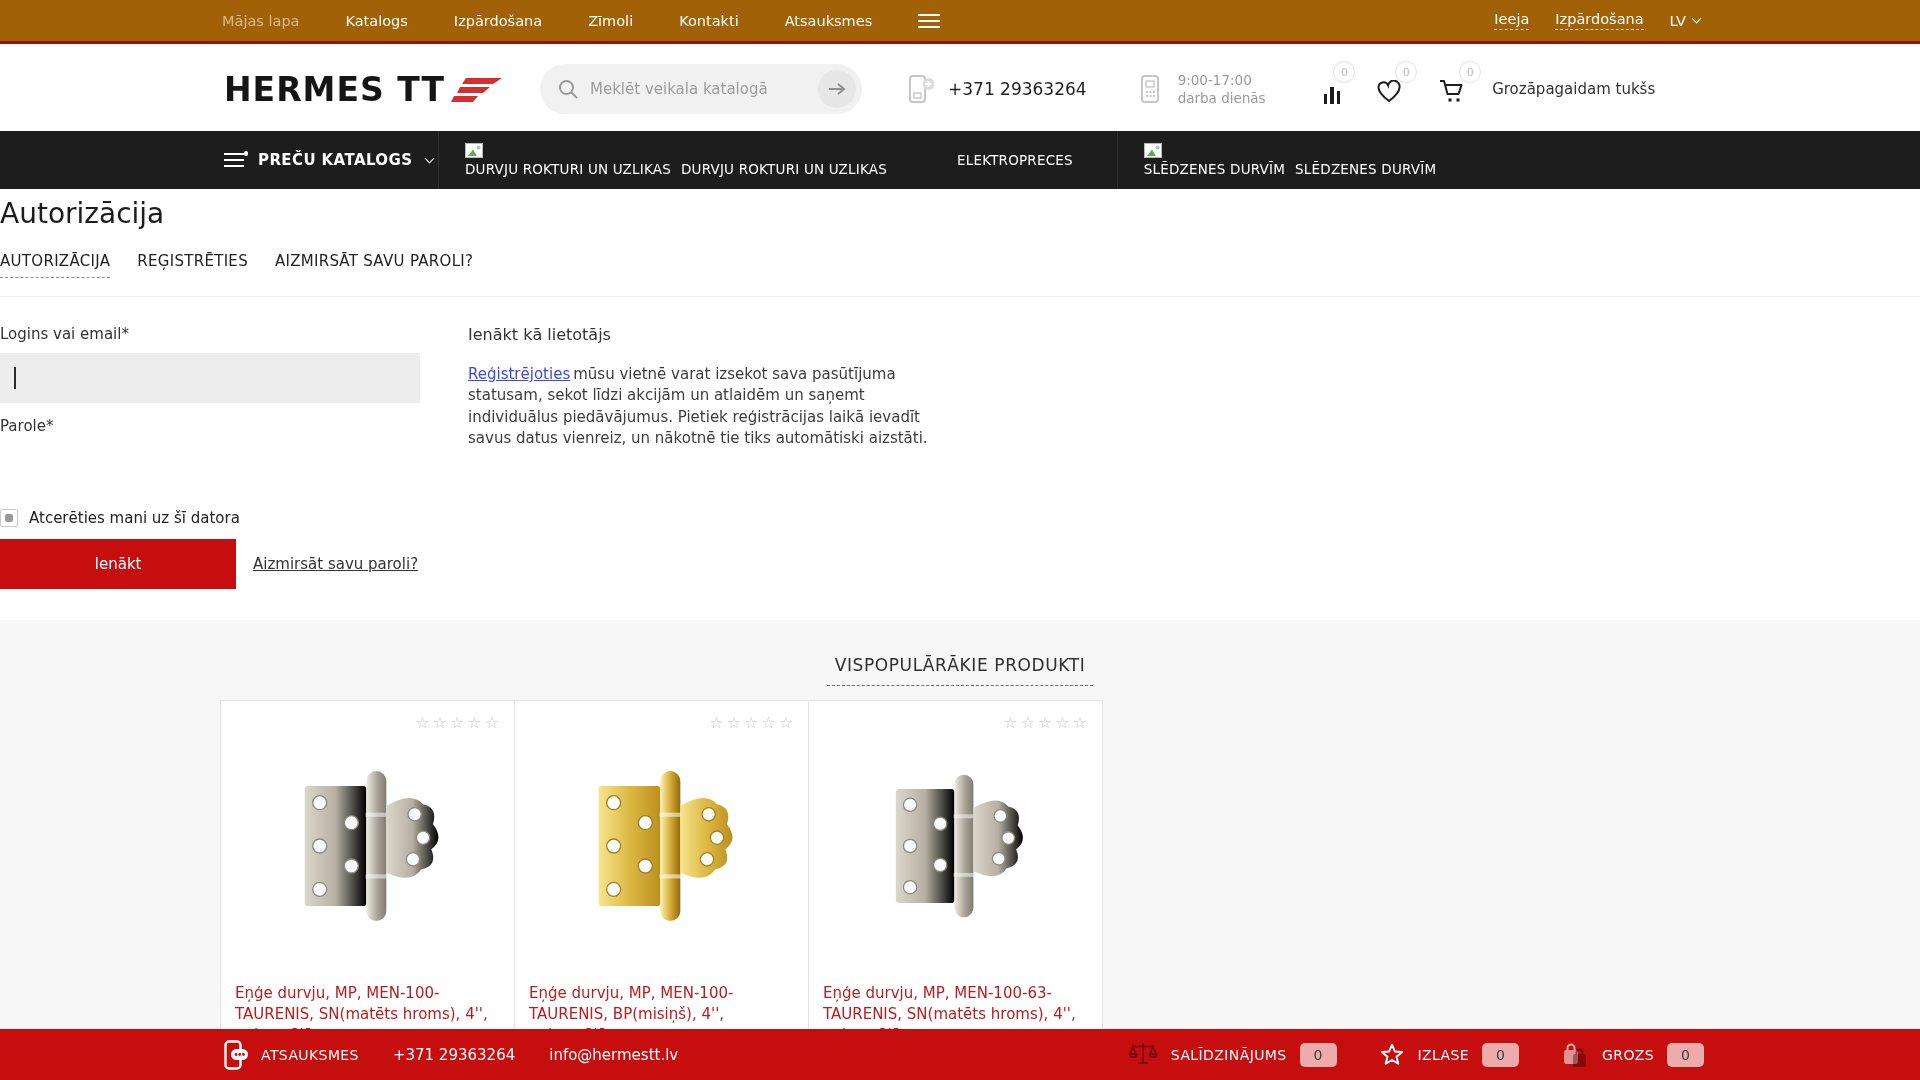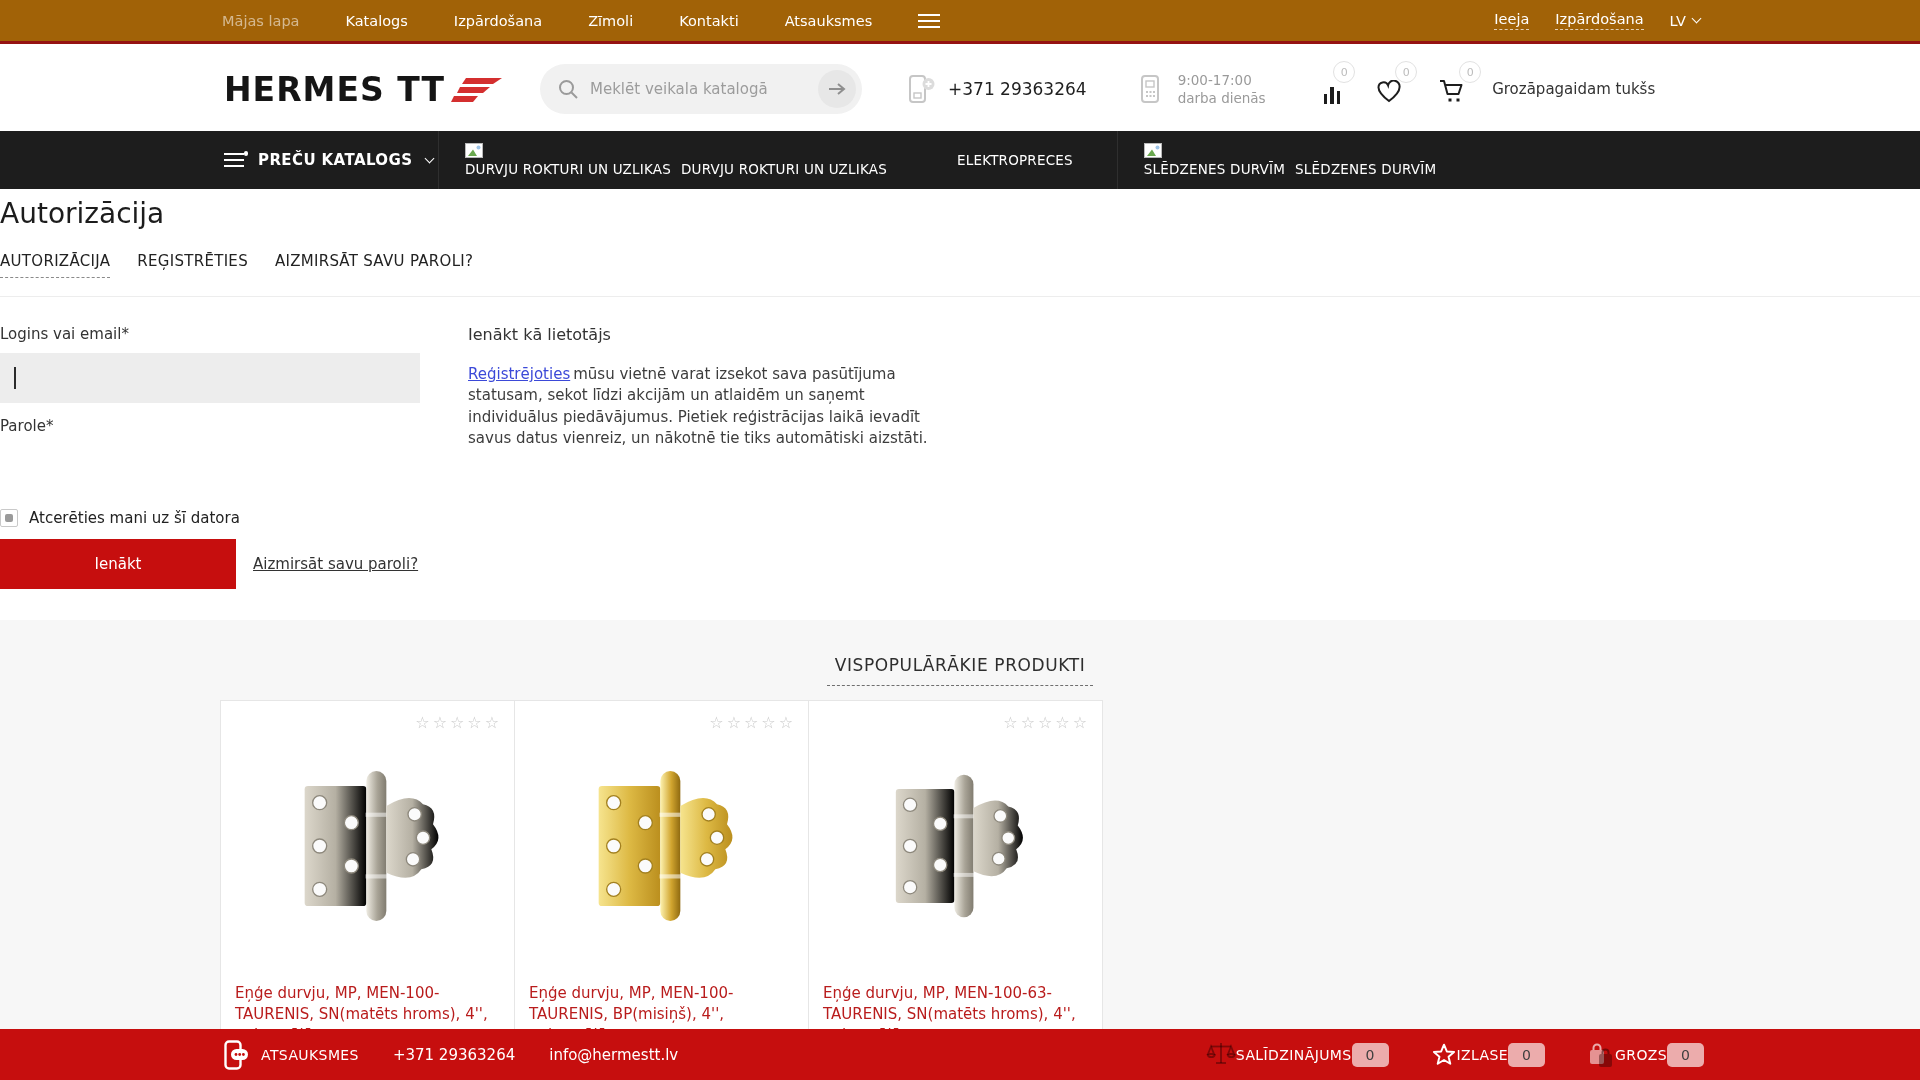--- a/index.html
+++ b/index.html
@@ -96,21 +96,21 @@
   .pprice{margin-top:8px;padding:0 14px;font-size:24px;font-weight:700;color:#1f1f1f}
 
   
   .footer{position:absolute;top:1029px;left:0;right:0;height:51px;background:#c60e0e;z-index:10}
   .footer .shell{display:flex;align-items:center}
   .f-left{display:flex;align-items:center;gap:34px;padding-left:14px}
   .f-reviews{display:flex;align-items:center;gap:11px;cursor:pointer}
   .f-label{color:#fff;font-size:14px;letter-spacing:0.4px;white-space:nowrap}
   .f-plain{color:#fff;font-size:15px;cursor:pointer;white-space:nowrap}
   .f-right{margin-left:auto;display:flex;align-items:center;gap:42px;padding-right:6px}
-  .f-group{display:flex;align-items:center;cursor:pointer}
+  .f-group{display:flex;align-items:center;gap:13px;cursor:pointer}
   .f-badge{background:rgba(255,255,255,0.66);border-radius:5px;padding:4px 14px;color:#3f3f3f;font-size:14px}
 </style>
 </head>
 <body>
 
 <svg width="0" height="0" style="position:absolute" aria-hidden="true">
   <defs>
     <linearGradient id="gCh" x1="0" y1="0" x2="1" y2="0">
       <stop offset="0" stop-color="#dcd7cb"></stop>
         <stop offset="0.5" stop-color="#b5b0a3"></stop>

